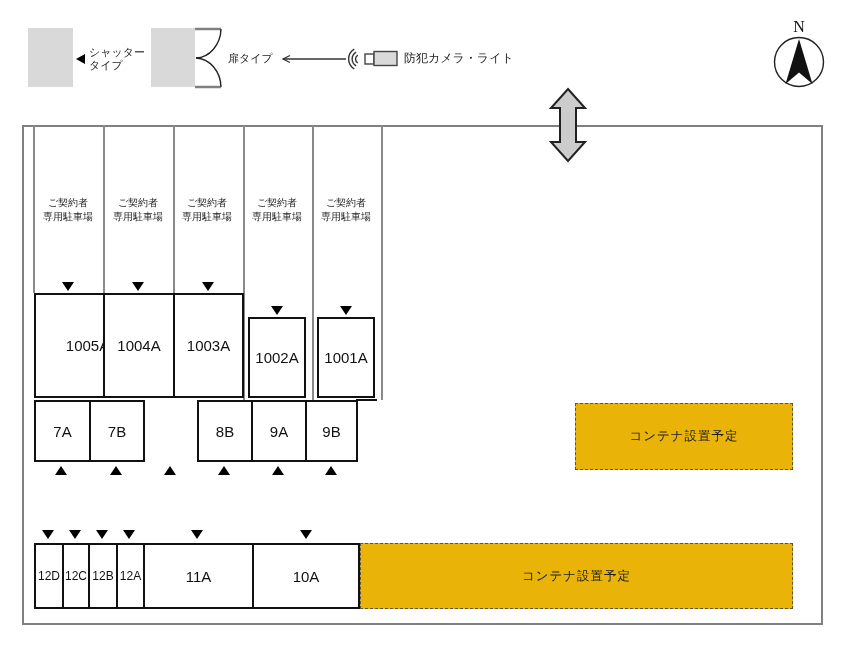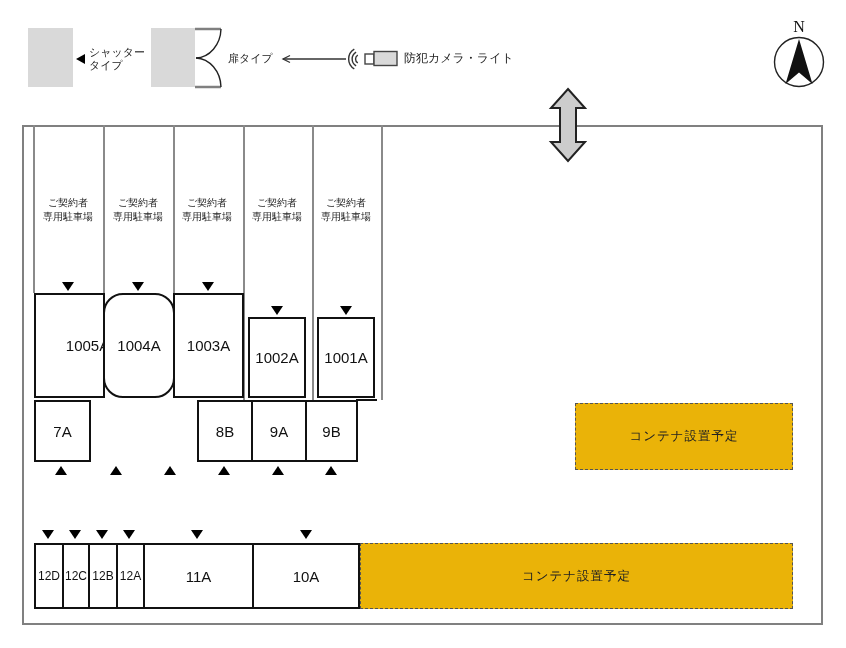--- a/index.html
+++ b/index.html
@@ -96,26 +96,27 @@
   <div class="abs parking-label pre" style="left:311px;top:196px;">ご契約者
 専用駐車場</div>
 
   <div class="abs tri-d" style="left:62px;top:282px;"></div>
   <div class="abs tri-d" style="left:132px;top:282px;"></div>
   <div class="abs tri-d" style="left:202px;top:282px;"></div>
   <div class="abs tri-d" style="left:271px;top:306px;"></div>
   <div class="abs tri-d" style="left:340px;top:306px;"></div>
 
   <div class="abs ubox" style="left:34px;top:293px;width:71px;height:105px;padding-left:36px;">1005A</div>
-  <div class="abs ubox" style="left:103px;top:293px;width:72px;height:105px;border-radius:20px;">1004A</div>
+  <div class="abs ubox" style="left:103px;top:293px;width:72px;height:105px;">1004A</div>
   <div class="abs ubox" style="left:173px;top:293px;width:71px;height:105px;">1003A</div>
   <div class="abs ubox" style="left:248px;top:317px;width:58px;height:81px;">1002A</div>
   <div class="abs ubox" style="left:317px;top:317px;width:58px;height:81px;">1001A</div>
 
   <div class="abs ubox" style="left:34px;top:400px;width:57px;height:62px;">7A</div>
+  <div class="abs ubox" style="left:89px;top:400px;width:56px;height:62px;">7B</div>
   <div class="abs ubox" style="left:197px;top:400px;width:56px;height:62px;">8B</div>
   <div class="abs ubox" style="left:251px;top:400px;width:56px;height:62px;">9A</div>
   <div class="abs ubox" style="left:305px;top:400px;width:53px;height:62px;">9B</div>
   <div class="abs blackline" style="left:356px;top:399px;width:21px;height:2px;"></div>
 
   <div class="abs tri-u" style="left:55px;top:466px;"></div>
   <div class="abs tri-u" style="left:110px;top:466px;"></div>
   <div class="abs tri-u" style="left:164px;top:466px;"></div>
   <div class="abs tri-u" style="left:218px;top:466px;"></div>
   <div class="abs tri-u" style="left:272px;top:466px;"></div>

